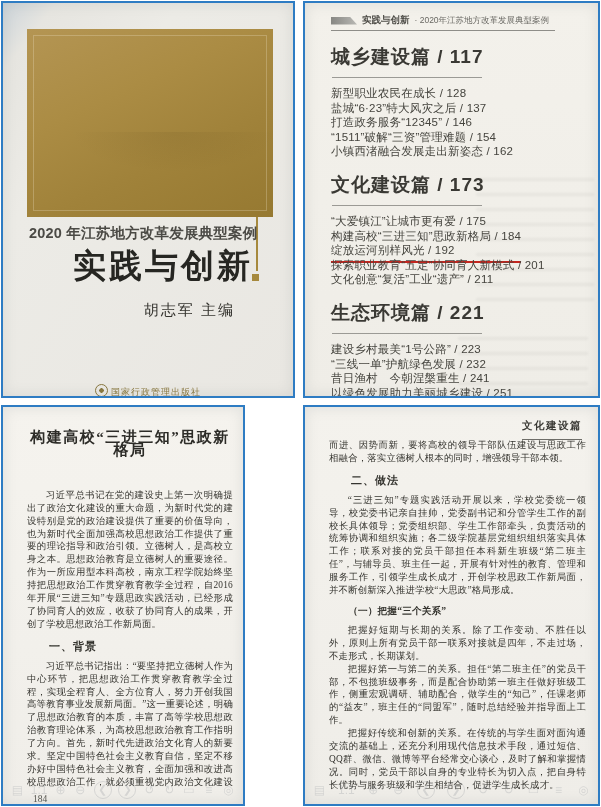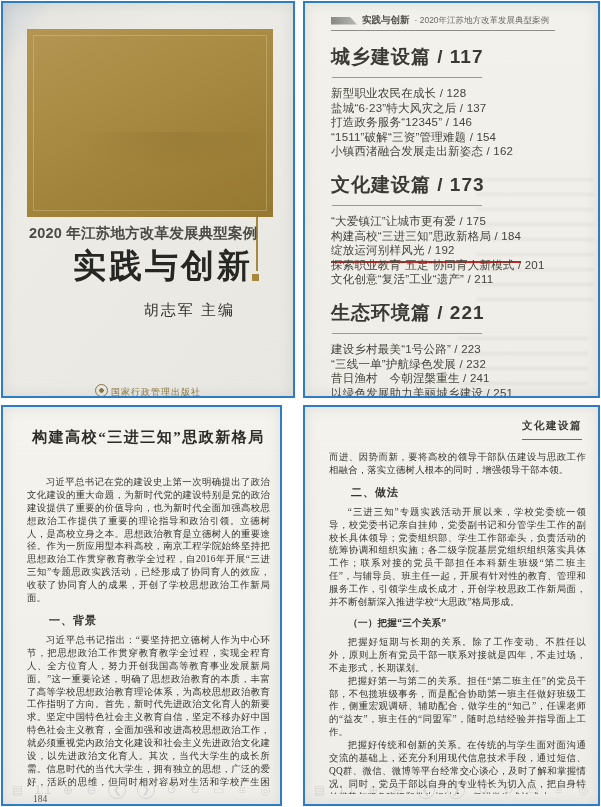--- a/index.html
+++ b/index.html
@@ -4,21 +4,21 @@
 <style>
   html,body { margin:0; padding:0; background:#ffffff; }
   body { width:601px; height:807px; font-family:"Liberation Sans",sans-serif; }
   .collage { position:relative; width:601px; height:807px; background:#fff; }
 
   .photo { position:absolute; box-sizing:border-box; border:2px solid #2e7cc3; overflow:hidden;
            box-shadow:inset 0 0 14px rgba(120,125,130,.18); }
   .q-tl { left:1px;  top:1px;   width:294px; height:397px;
           background:linear-gradient(128deg,#ccd4da 0%,#e6e5e0 9%,#ecebe6 30%,#e9e7e2 100%); }
   .q-tr { left:303px; top:1px;  width:297px; height:397px; background:linear-gradient(180deg,#f3f1eb,#efede7); }
-  .q-bl { left:1px;  top:405px; width:281px; height:401px; background:linear-gradient(180deg,#f5f3ee,#f0eee9); }
+  .q-bl { left:1px;  top:405px; width:244px; height:401px; background:linear-gradient(180deg,#f5f3ee,#f0eee9); }
   .q-br { left:303px; top:405px; width:297px; height:401px; background:linear-gradient(180deg,#f4f2ed,#efede8); }
 
   
   .cover-gold { position:absolute; left:24px; top:26px; width:246px; height:188px;
                 background:linear-gradient(155deg,#b49553 0%,#ab8c44 35%,#a0823a 65%,#967931 100%); }
   .cover-gold::after { content:""; position:absolute; inset:6px; border:1px solid rgba(240,230,205,.28); }
   .cover-gold::before { content:""; position:absolute; left:0; right:0; top:55%; height:30%;
                 background:radial-gradient(60% 100% at 60% 0%, rgba(80,60,20,.10), transparent 70%); }
   .cover-vline { position:absolute; left:253px; top:214px; width:2px; height:54px; background:#a6893d; }
   .cover-sq { position:absolute; left:249px; top:271px; width:7px; height:7px; background:#a6893d; }
@@ -50,21 +50,21 @@
   .hl-red { border-bottom:2px solid #c3261f; padding-bottom:19px; }
   .bleed { position:absolute; opacity:.055; filter:blur(1px); pointer-events:none;
            background:repeating-linear-gradient(0deg,#444 0 3px, transparent 3px 15px); }
   .bleed-a { right:4px; top:168px; width:118px; height:130px; }
   .bleed-b { right:10px; top:322px; width:130px; height:60px; }
 
   
   .art { position:absolute; overflow:hidden; font-family:"Liberation Serif",serif;
          color:#35342f; text-align:justify; }
   .art-bl { left:24px; right:10px; top:12px; bottom:16px; }
-  .art-br { left:24px; right:12px; top:32px; bottom:10px;margin-top:12px; }
+  .art-br { left:24px; right:12px; top:32px; bottom:10px; }
   .art p { margin:0; text-indent:2em; font-size:9.4px; line-height:12.9px; letter-spacing:0.2px; }
   .art p.noindent { text-indent:0; }
   .art .art-title { text-indent:0; text-align:center; font-size:15px; font-weight:bold;
                     letter-spacing:1.5px; color:#2d2c28; margin:12px 0 32px; }
   .art .h-num { font-weight:bold; font-size:11px; letter-spacing:1px; margin:9px 0 7px; }
   .art .h-sub { font-weight:bold; font-size:9.6px; margin:8px 0 6px; }
   .page-head { position:absolute; top:12px; right:16px; font-size:10.5px; font-weight:bold;
                letter-spacing:1.5px; color:#3a3934; border-bottom:1px solid #6e6d68; padding-bottom:6px; }
   .pagenum { position:absolute; left:30px; bottom:0; font-size:9.5px; color:#56554f;
              font-family:"Liberation Serif",serif; }

